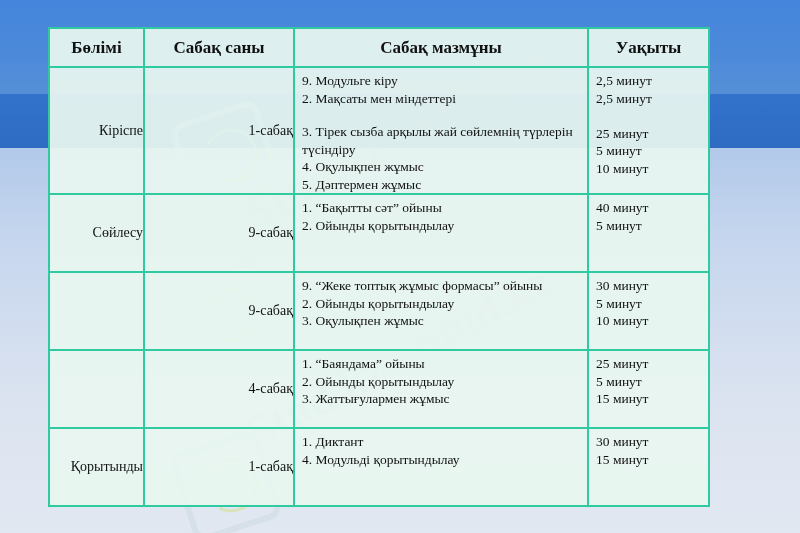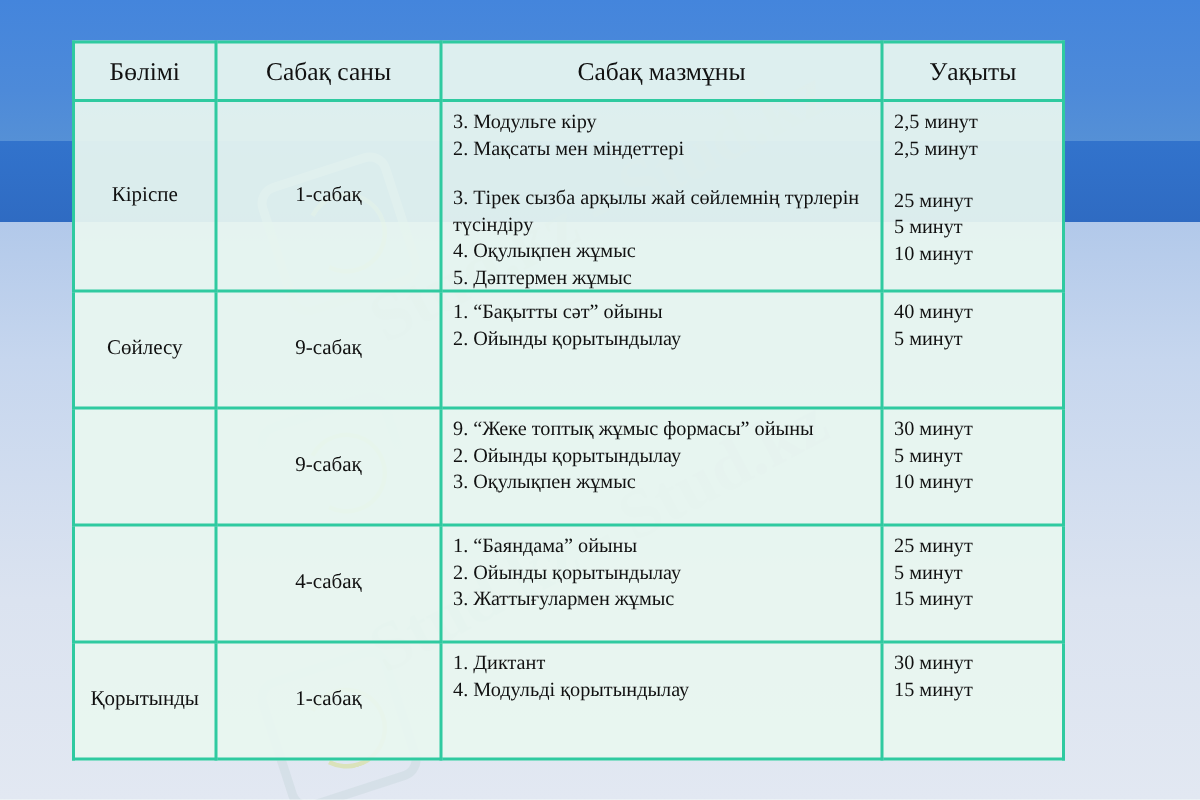--- a/index.html
+++ b/index.html
@@ -30,22 +30,22 @@
     border-radius:50%; border:3px solid rgba(210,220,120,0.45); border-left-color:transparent;
   }
   table.plan {
     position:absolute; left:48px; top:27px; width:660px; height:468px;
     border-collapse:collapse; background:rgba(232,246,240,0.93);
     table-layout:fixed;
   }
   table.plan td, table.plan th {
     border:2px solid #2fcaa0; color:#111; padding:0;
   }
-  th { font-weight:normal; font-size:17px; text-align:center; height:37px; }
-  td.center { text-align:center; vertical-align:middle; font-size:14px; }
+  th { font-weight:bold; font-size:17px; text-align:center; height:37px; }
+  td.center { text-align:right; vertical-align:middle; font-size:14px; }
   td.list { vertical-align:top; font-size:13.5px; line-height:17.5px; padding:4px 6px 0 7px !important; }
   .line { display:block; white-space:nowrap; }
   .line.blank { height:17.5px; }
   .line.wrap { white-space:normal;margin-top:16px; }
 </style>
 </head>
 <body>
 
 <div class="bg-top"></div>
 <div class="bg-band"></div>
@@ -70,21 +70,21 @@
       <th>Сабақ саны</th>
       <th>Сабақ мазмұны</th>
       <th>Уақыты</th>
     </tr>
   </thead>
   <tbody>
     <tr style="height:117px">
       <td class="center">Кіріспе</td>
       <td class="center">1-сабақ</td>
       <td class="list">
-        <span class="line">3. Модульге кіру</span>
+        <span class="line">9. Модульге кіру</span>
         <span class="line">2. Мақсаты мен міндеттері</span>
         <span class="line wrap">3. Тірек сызба арқылы жай сөйлемнің түрлерін түсіндіру</span>
         <span class="line">4. Оқулықпен жұмыс</span>
         <span class="line">5. Дәптермен жұмыс</span>
       </td>
       <td class="list">
         <span class="line">2,5 минут</span>
         <span class="line">2,5 минут</span>
         <span class="line blank"></span>
         <span class="line">25 минут</span>

